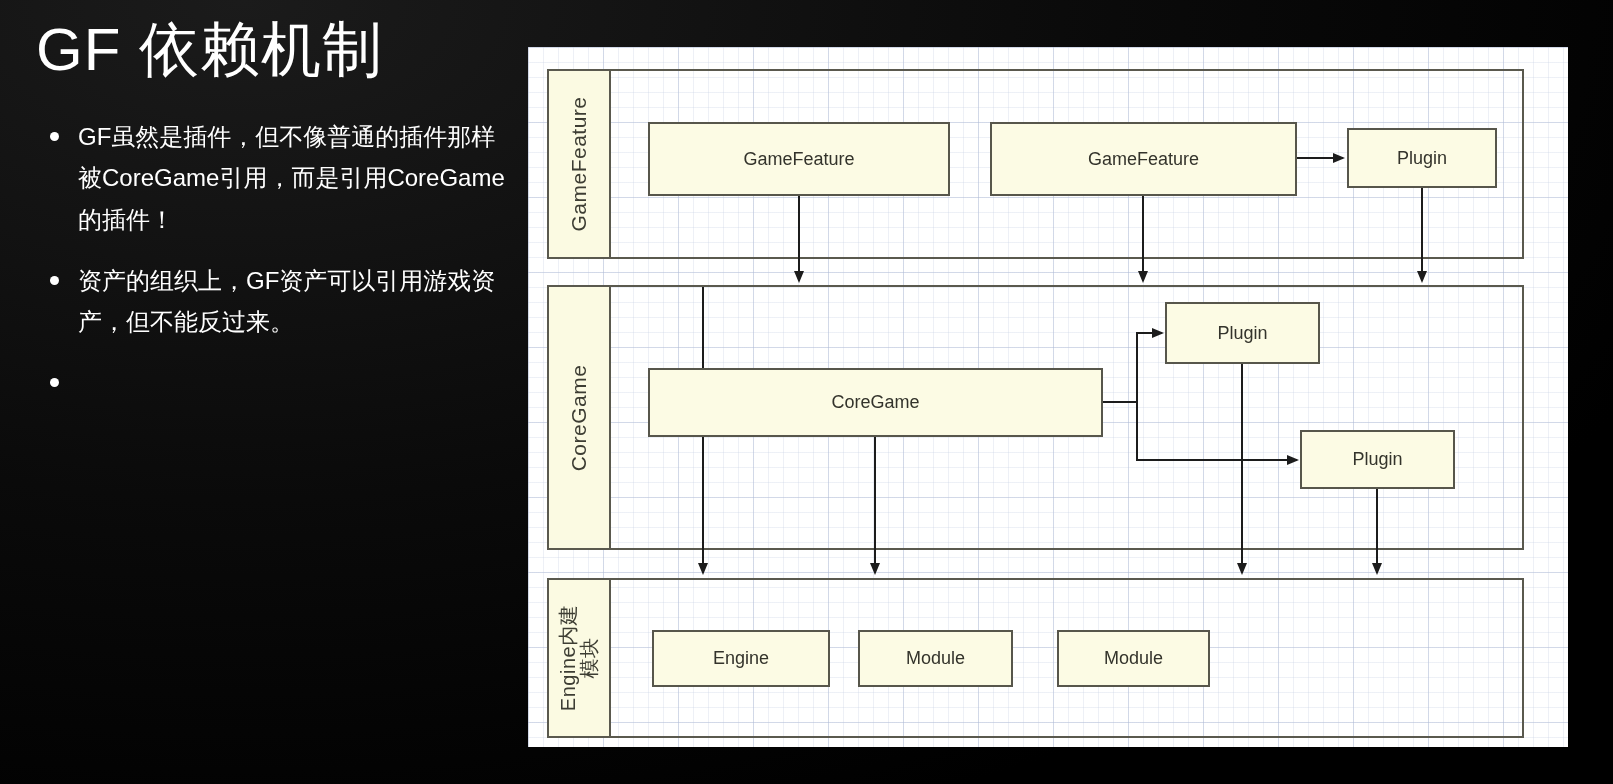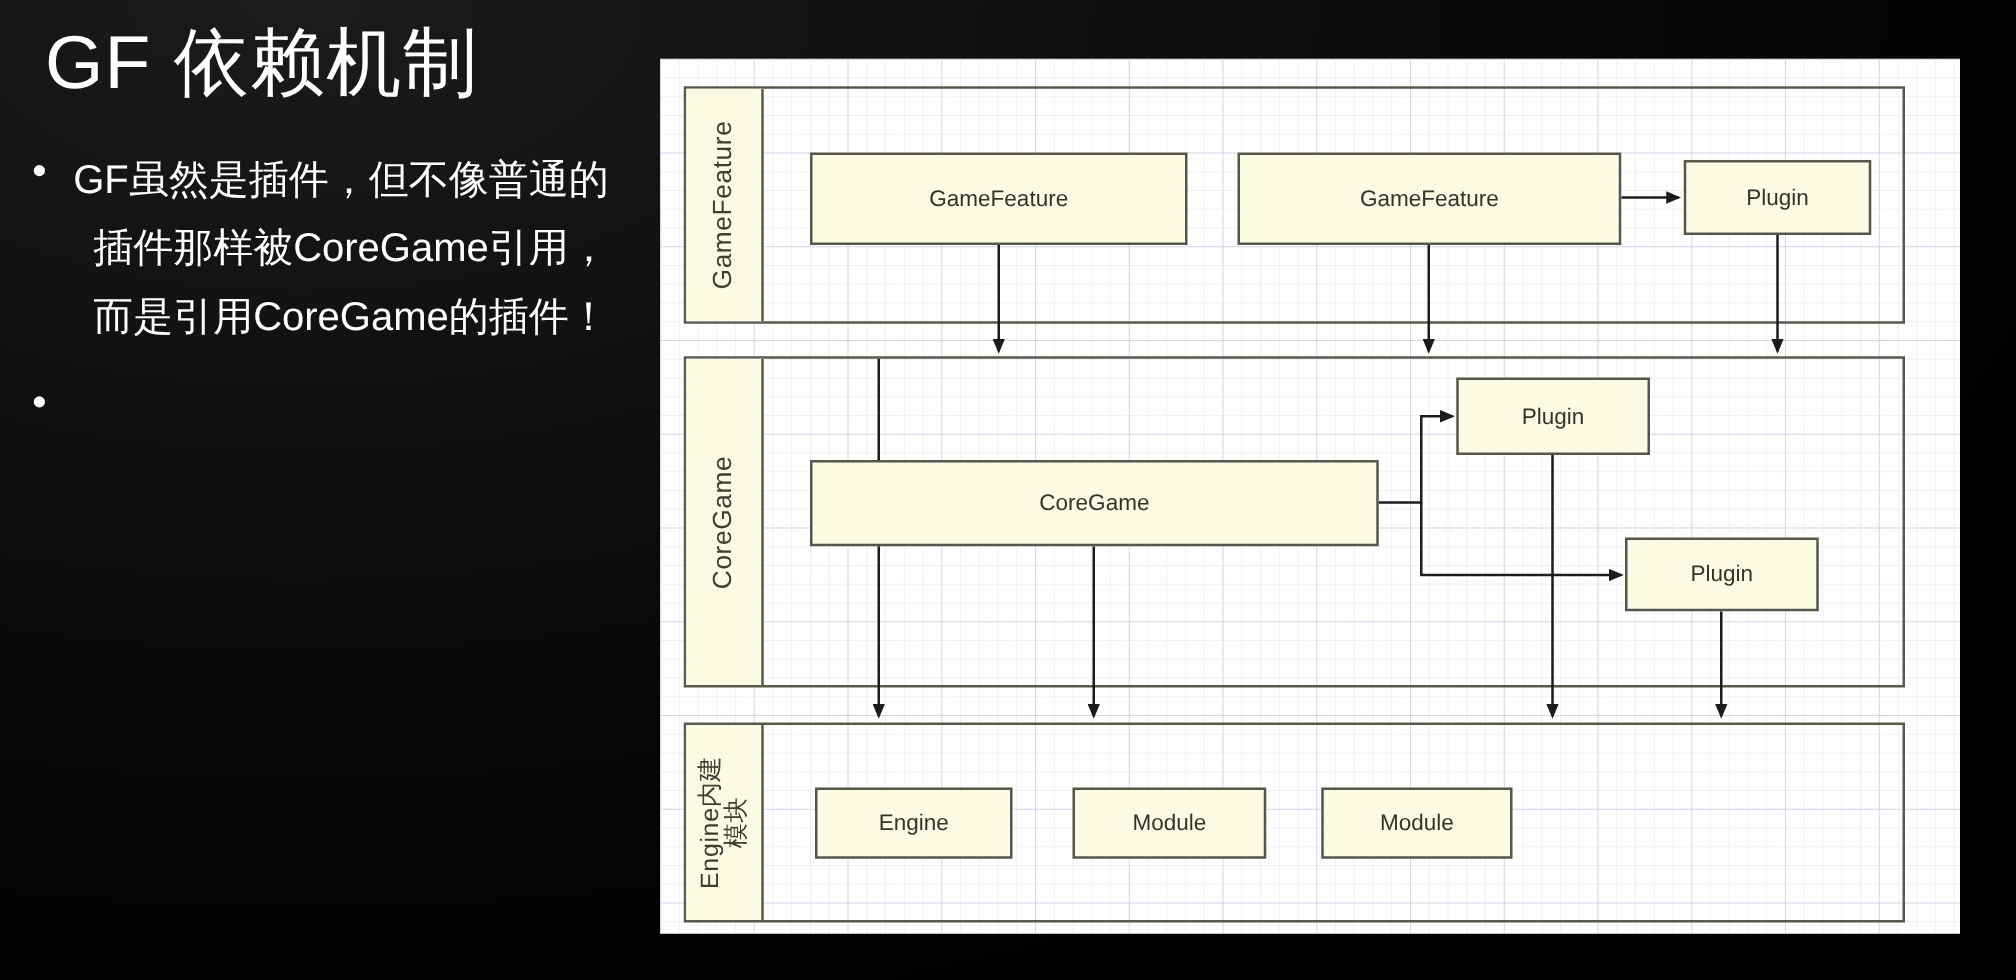--- a/index.html
+++ b/index.html
@@ -9,22 +9,22 @@
   }
   .slide{
     position:absolute;inset:0;
     background:radial-gradient(ellipse at 15% 0%, #1b1b1b 0%, #0a0a0a 45%, #000 80%);
   }
   .page-title{
     position:absolute;left:36px;top:10px;margin:0;
     color:#ffffff;font-size:60px;font-weight:500;letter-spacing:1px;
   }
   .bullets{
-    position:absolute;left:25px;top:116px;width:462px;margin:0;padding:0;
-    list-style:none;color:#ffffff;font-size:32px;line-height:1.72;text-align:right;
+    position:absolute;left:48px;top:116px;width:462px;margin:0;padding:0;
+    list-style:none;color:#ffffff;font-size:24px;line-height:1.72;
   }
   .bullets li{position:relative;padding-left:30px;margin-bottom:20px;}
   .bullet-dot{
     position:absolute;left:2px;top:16px;width:9px;height:9px;border-radius:50%;
     background:#ffffff;display:block;
   }
   
   .panel{
     position:absolute;left:528px;top:47px;width:1040px;height:700px;
     background-color:#ffffff;
@@ -59,20 +59,24 @@
 <body>
 
 <div class="slide">
 
   <h1 class="page-title">GF 依赖机制</h1>
 
   <ul class="bullets">
     <li>
       <span class="bullet-dot"></span>
       <span>GF虽然是插件，但不像普通的插件那样被CoreGame引用，而是引用CoreGame的插件！</span>
+    </li>
+    <li>
+      <span class="bullet-dot"></span>
+      <span>资产的组织上，GF资产可以引用游戏资产，但不能反过来。</span>
     </li>
     <li>
       <span class="bullet-dot"></span>
     </li>
   </ul>
 
   <div class="panel">
 
     <div class="lane" style="left:19px;top:22px;width:977px;height:190px;">
       <div class="lane-strip">
@@ -118,18 +122,18 @@
     </svg>
 
     <div class="node" style="left:120px;top:75px;width:302px;height:74px;">GameFeature</div>
     <div class="node" style="left:462px;top:75px;width:307px;height:74px;">GameFeature</div>
     <div class="node" style="left:819px;top:81px;width:150px;height:60px;">Plugin</div>
 
     <div class="node" style="left:120px;top:321px;width:455px;height:69px;">CoreGame</div>
     <div class="node" style="left:637px;top:255px;width:155px;height:62px;">Plugin</div>
     <div class="node" style="left:772px;top:383px;width:155px;height:59px;">Plugin</div>
 
-    <div class="node" style="left:124px;top:583px;width:158px;height:57px;">Engine</div>
+    <div class="node" style="left:124px;top:583px;width:178px;height:57px;">Engine</div>
     <div class="node" style="left:330px;top:583px;width:155px;height:57px;">Module</div>
     <div class="node" style="left:529px;top:583px;width:153px;height:57px;">Module</div>
 
   </div>
 </div>
 
 </body></html>

